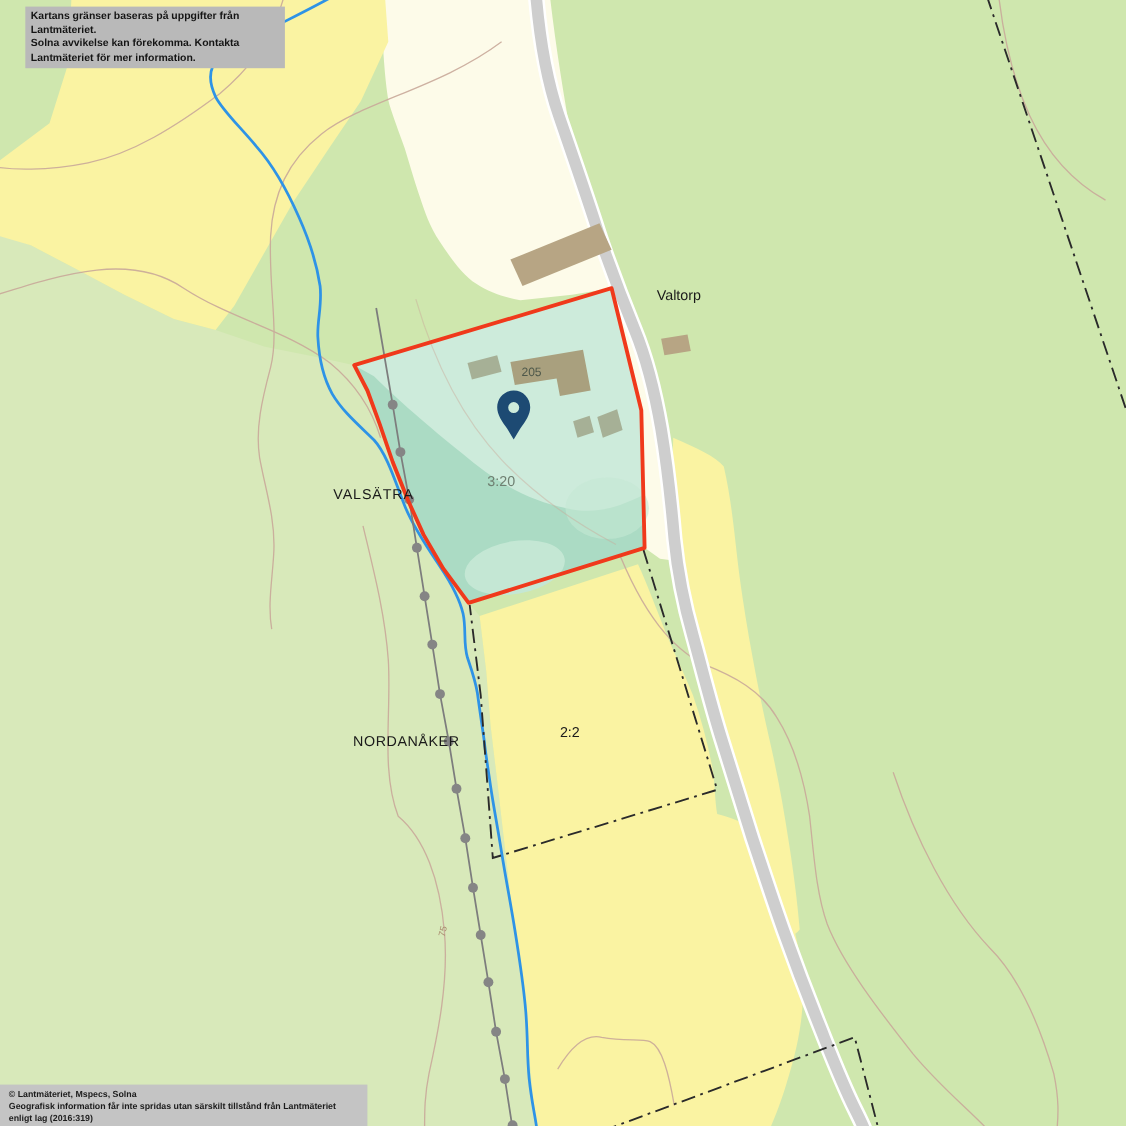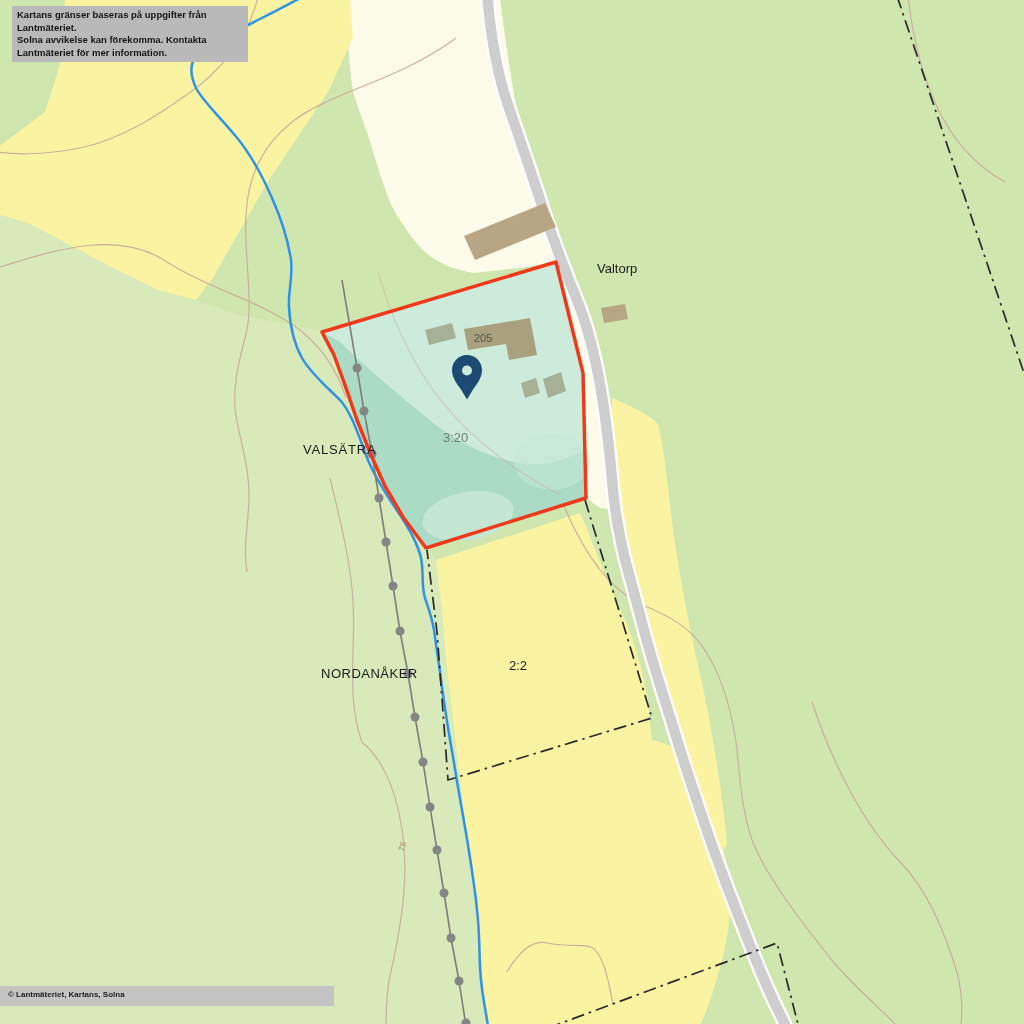--- a/index.html
+++ b/index.html
@@ -1,21 +1,21 @@
 <!DOCTYPE html>
 <html><head>
 <meta charset="utf-8">
 <style>
   html,body{margin:0;padding:0;background:#cfe7ae;}
   #stage{position:relative;width:1024px;height:1024px;overflow:hidden;
          font-family:"Liberation Sans",sans-serif;}
   #map-svg{position:absolute;left:0;top:0;}
   .overlay-box{position:absolute;background:#bdbdbd;color:#141414;
          font-family:"Liberation Sans",sans-serif;font-weight:700;}
-  #disclaimer-box{left:12px;top:6px;width:226px;padding:3px 5px;
+  #disclaimer-box{left:23px;top:6px;width:226px;padding:3px 5px;
          font-size:9.5px;line-height:1.32;background:#b9b9b9;}
   #copyright-box{left:0;top:986px;width:318px;padding:4px 8px 5px 8px;
          font-size:8px;line-height:1.35;background:#c4c4c4;color:#1c1c1c;}
   .maplabel{fill:#1a1a1a;}
 </style>
 </head>
 <body>
 
 <div id="stage">
 
@@ -108,16 +108,17 @@
     <path fill-rule="evenodd" d="M 467,355 C 458.5,355 452,361.8 452,370.3 C 452,377 456.2,383.2 461,389.5 L 467,399.5 L 473,389.5 C 477.8,383.2 482,377 482,370.3 C 482,361.8 475.5,355 467,355 Z M 467,365.5 A 5 5 0 1 1 467,375.5 A 5 5 0 1 1 467,365.5 Z" fill="#1d4a73"></path>
   </g>
 </svg>
 
   <div id="disclaimer-box" class="overlay-box">
     <div>Kartans gränser baseras på uppgifter från Lantmäteriet.</div>
     <div>Solna avvikelse kan förekomma. Kontakta Lantmäteriet för mer information.</div>
   </div>
 
   <div id="copyright-box" class="overlay-box">
-    <div>© Lantmäteriet, Kartans, Solna</div>
+    <div>© Lantmäteriet, Mspecs, Solna</div>
+    <div>Geografisk information får inte spridas utan särskilt tillstånd från Lantmäteriet enligt lag (2016:319)</div>
   </div>
 
 </div>
 
 </body></html>

